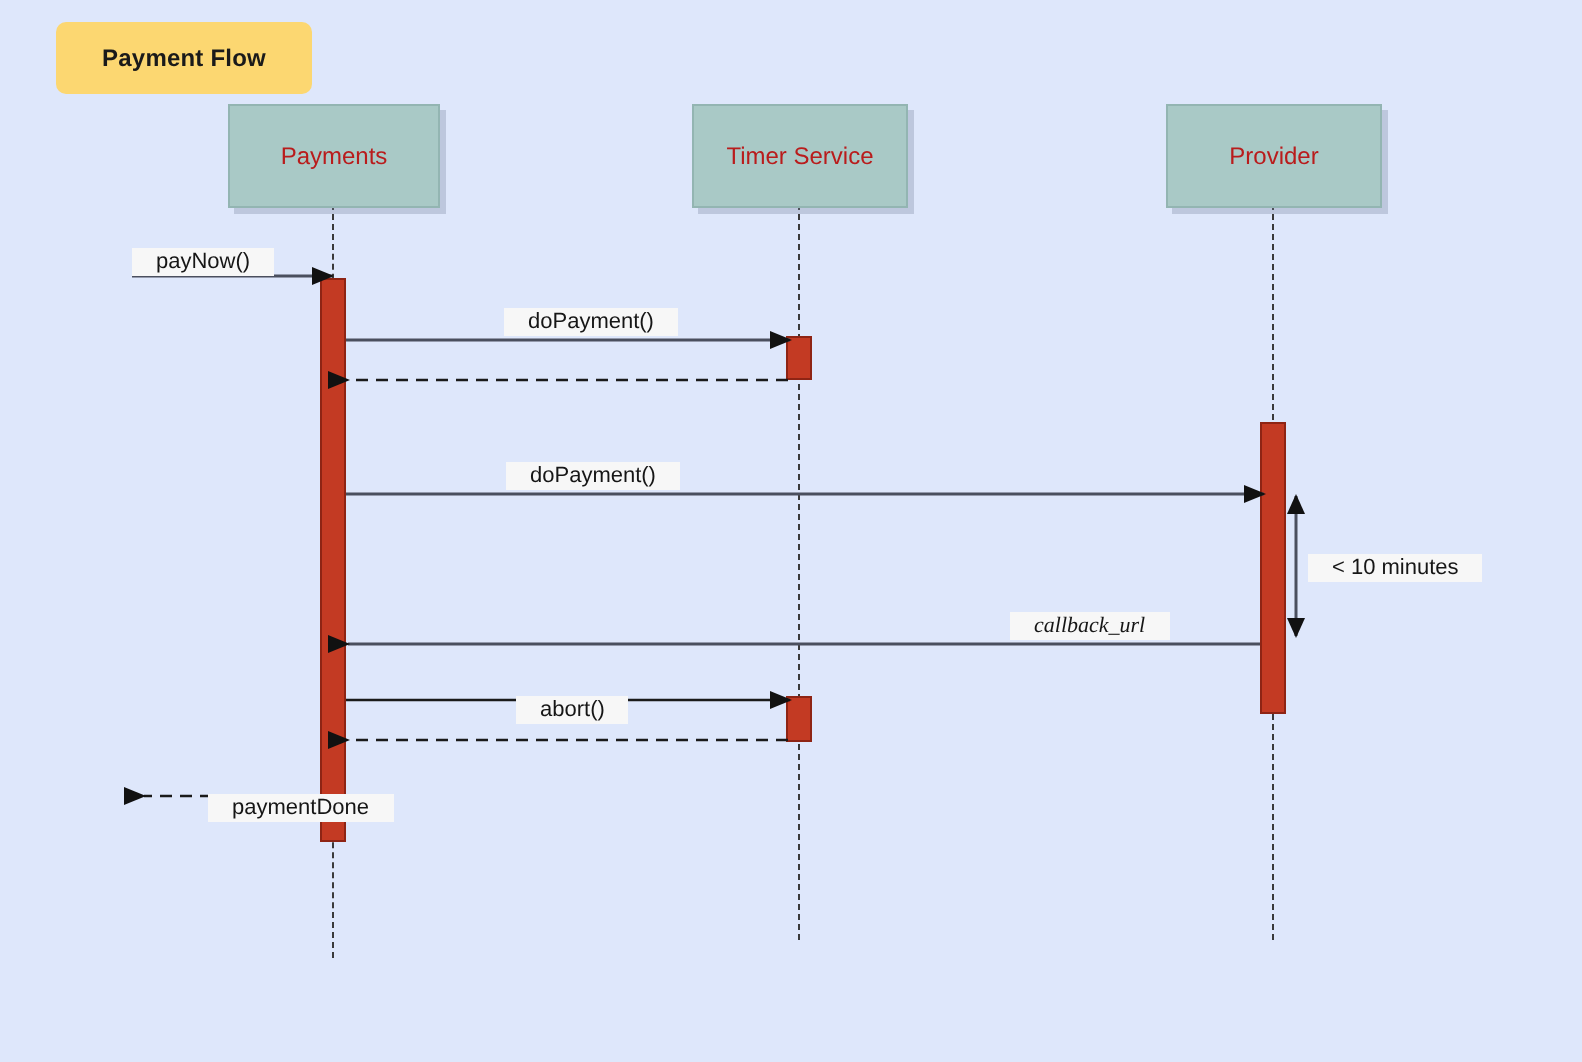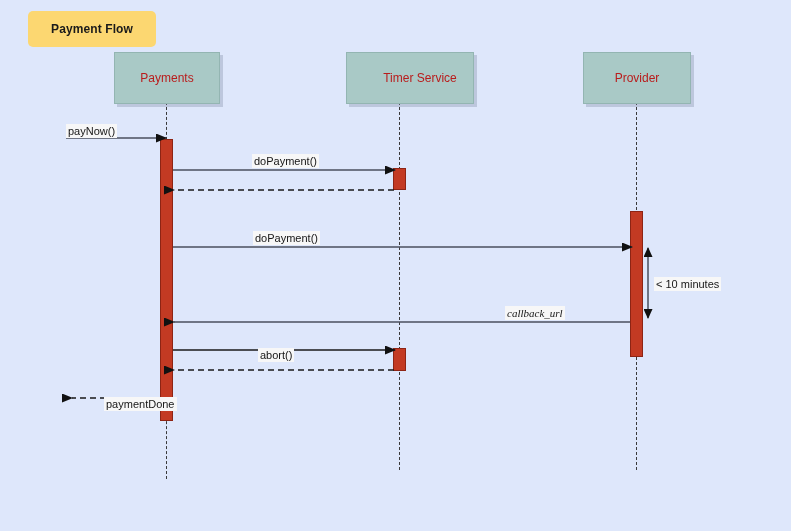--- a/index.html
+++ b/index.html
@@ -58,21 +58,21 @@
     position: absolute;
     background: #c33a23;
     border: 1px solid #8e2414;
     box-sizing: border-box;
   }
   .msg-label {
     position: absolute;
     font-size: 11px;
     color: #161616;
     background: #f7f7f7;
-    padding: 0 2px;
+    padding: 0 12px;
     white-space: nowrap;
     line-height: 14px;
   }
   .msg-label.italic { font-style: italic; font-family: Liberation Serif, serif; }
   svg.overlay {
     position: absolute;
     left: 0; top: 0;
     width: 791px;
     height: 531px;
     pointer-events: none;
@@ -87,21 +87,21 @@
     <span>Payment Flow</span>
   </div>
 
   <div class="lifeline" style="left:166px; top:102px; height:377px;"></div>
   <div class="lifeline" style="left:399px; top:102px; height:368px;"></div>
   <div class="lifeline" style="left:636px; top:102px; height:368px;"></div>
 
   <div class="participant" style="left:114px; top:52px; width:104px; height:50px;">
     <span>Payments</span>
   </div>
-  <div class="participant" style="left:346px; top:52px; width:106px; height:50px;padding-left:20px;">
+  <div class="participant" style="left:346px; top:52px; width:106px; height:50px;">
     <span>Timer Service</span>
   </div>
   <div class="participant" style="left:583px; top:52px; width:106px; height:50px;">
     <span>Provider</span>
   </div>
 
   <div class="activation" style="left:160px; top:139px; width:13px; height:282px;"></div>
   <div class="activation" style="left:393px; top:168px; width:13px; height:22px;"></div>
   <div class="activation" style="left:630px; top:211px; width:13px; height:146px;"></div>
   <div class="activation" style="left:393px; top:348px; width:13px; height:23px;"></div>

